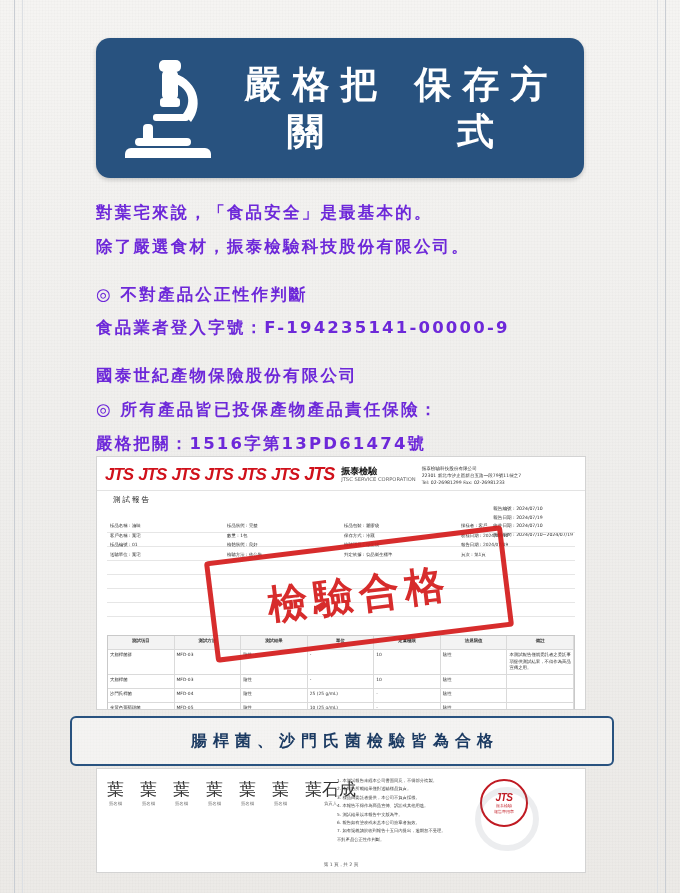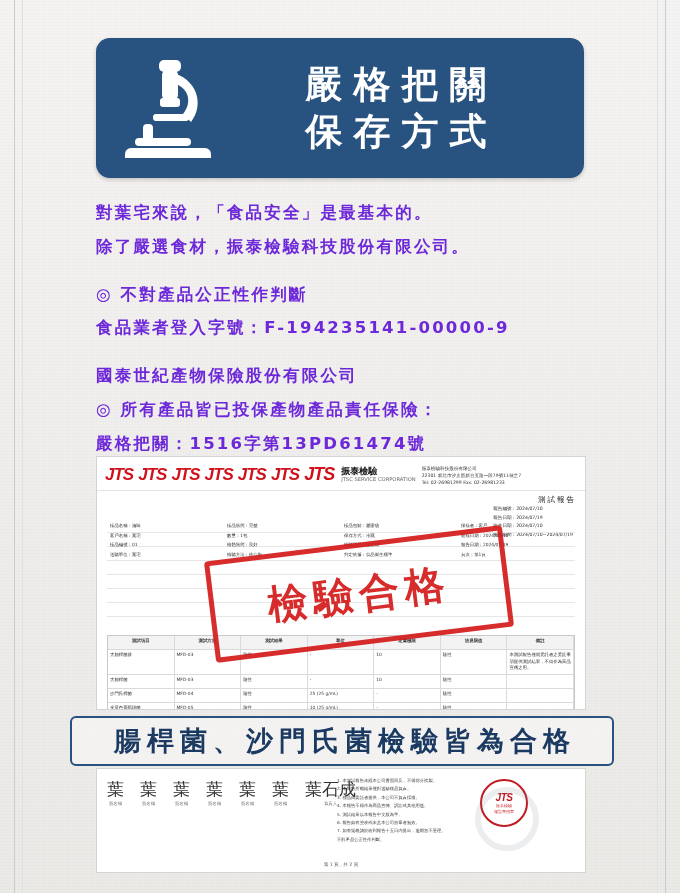--- a/index.html
+++ b/index.html
@@ -35,21 +35,21 @@
     background:#28527f;border-radius:14px;
     display:flex;align-items:center;
     box-shadow:0 2px 4px rgba(0,0,0,0.18);
   }
   .banner .micro{
     width:118px;height:118px;margin-left:12px;
     display:flex;align-items:center;justify-content:center;
     flex:0 0 auto;
   }
   .banner .headline{
-    flex:1;display:flex;flex-direction:column;justify-content:center;
+    flex:1;display:flex;flex-direction:row;justify-content:center;
     padding-right:18px;
   }
   .banner .headline div{
     color:#ffffff;font-size:37px;font-weight:bold;
     letter-spacing:11px;line-height:1.28;
     text-align:center;
     font-family:"DejaVu Sans", sans-serif;
     text-indent:11px;
   }
 
@@ -84,21 +84,21 @@
   .jts-name{
     margin-left:2px;color:#111;font-size:9px;line-height:1.15;font-weight:bold;
     font-family:"DejaVu Sans",sans-serif;
   }
   .jts-name small{display:block;font-size:5.2px;color:#666;font-weight:normal;letter-spacing:0;}
   .cert-addr{
     margin-left:6px;font-size:4.6px;color:#333;line-height:1.5;padding-top:2px;
     font-family:"DejaVu Sans",sans-serif;
   }
   .cert-title{
-    text-align:right;font-size:7.5px;color:#222;padding:4px 9px 2px;letter-spacing:2px;
+    text-align:left;font-size:7.5px;color:#222;padding:4px 16px 2px;letter-spacing:2px;
     font-family:"DejaVu Sans",sans-serif;
   }
   .cert-meta{
     position:absolute;right:12px;top:48px;font-size:4.6px;color:#333;line-height:1.9;text-align:left;
     font-family:"DejaVu Sans",sans-serif;
   }
   .cert-grid{
     position:absolute;left:10px;top:64px;right:10px;
     display:grid;grid-template-columns:repeat(4,1fr);gap:0;
     font-size:4.4px;color:#333;line-height:1.75;
@@ -126,21 +126,21 @@
   }
 
   
   .result{
     position:absolute;left:70px;top:716px;width:540px;height:46px;
     border:2px solid #28527f;border-radius:6px;
     display:flex;align-items:center;justify-content:center;
     background:rgba(255,255,255,0.4);
   }
   .result span{
-    color:#1b3a62;font-size:27px;font-weight:bold;letter-spacing:6px;
+    color:#1b3a62;font-size:16px;font-weight:bold;letter-spacing:6px;
     font-family:Liberation Serif, serif;text-indent:6px;
   }
 
   
   .sig{
     position:absolute;left:96px;top:768px;width:488px;height:103px;
     background:#ffffff;border:1px solid #d3d3d3;overflow:hidden;
   }
   .sig-left{
     position:absolute;left:10px;top:12px;display:flex;gap:16px;align-items:flex-start;

